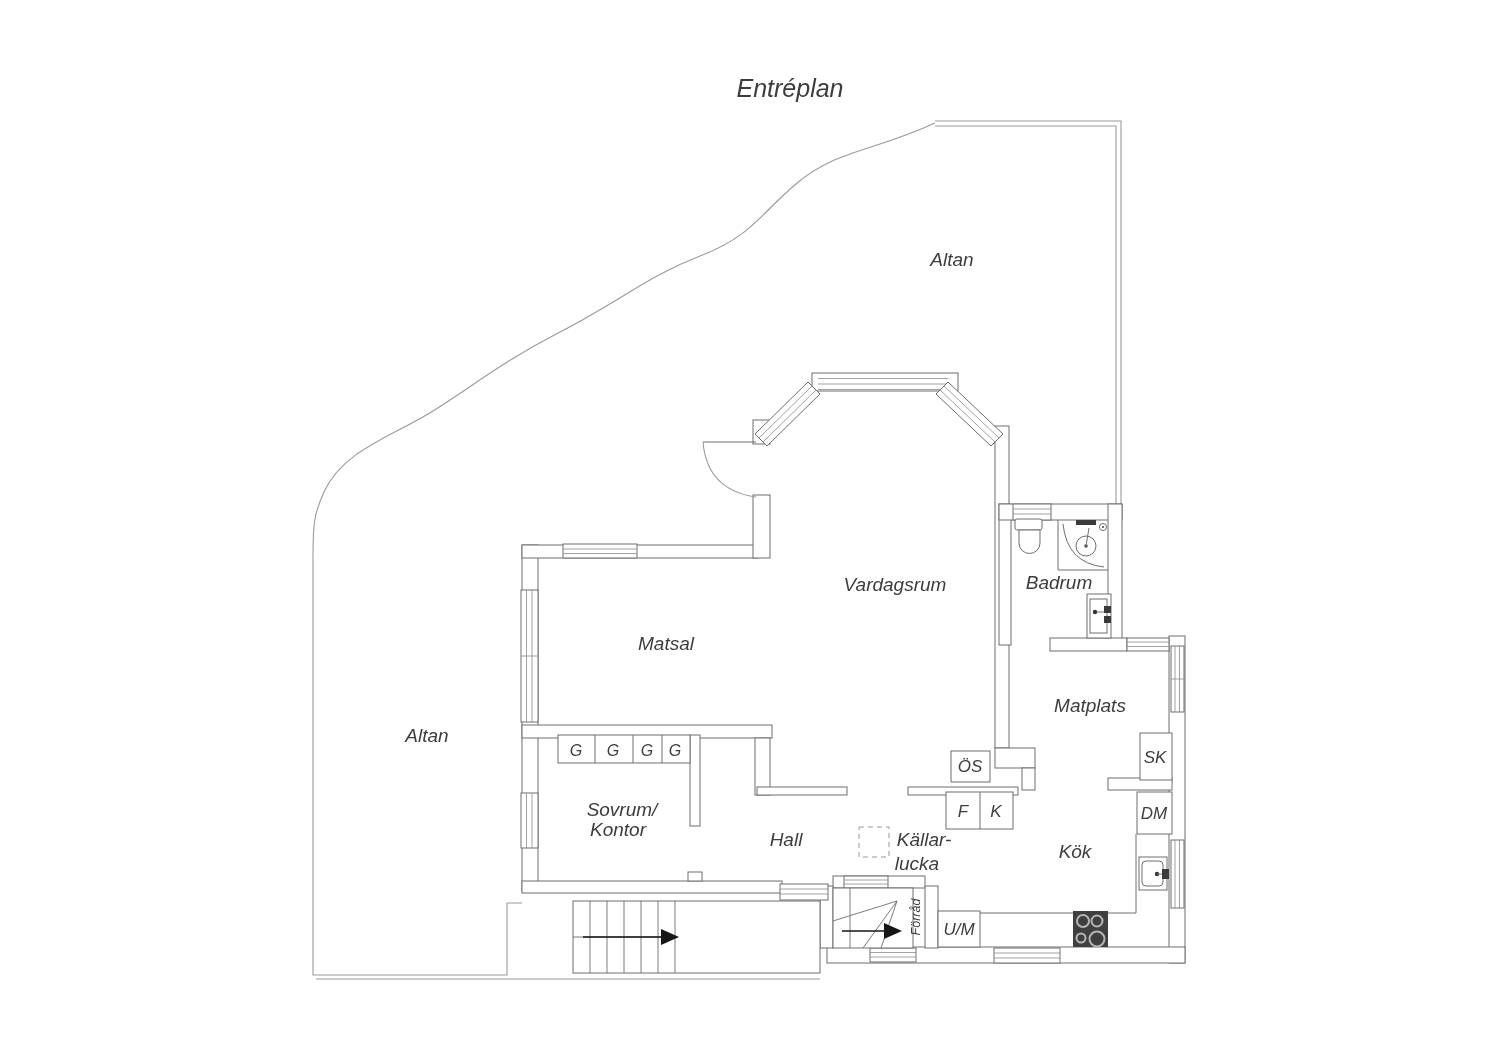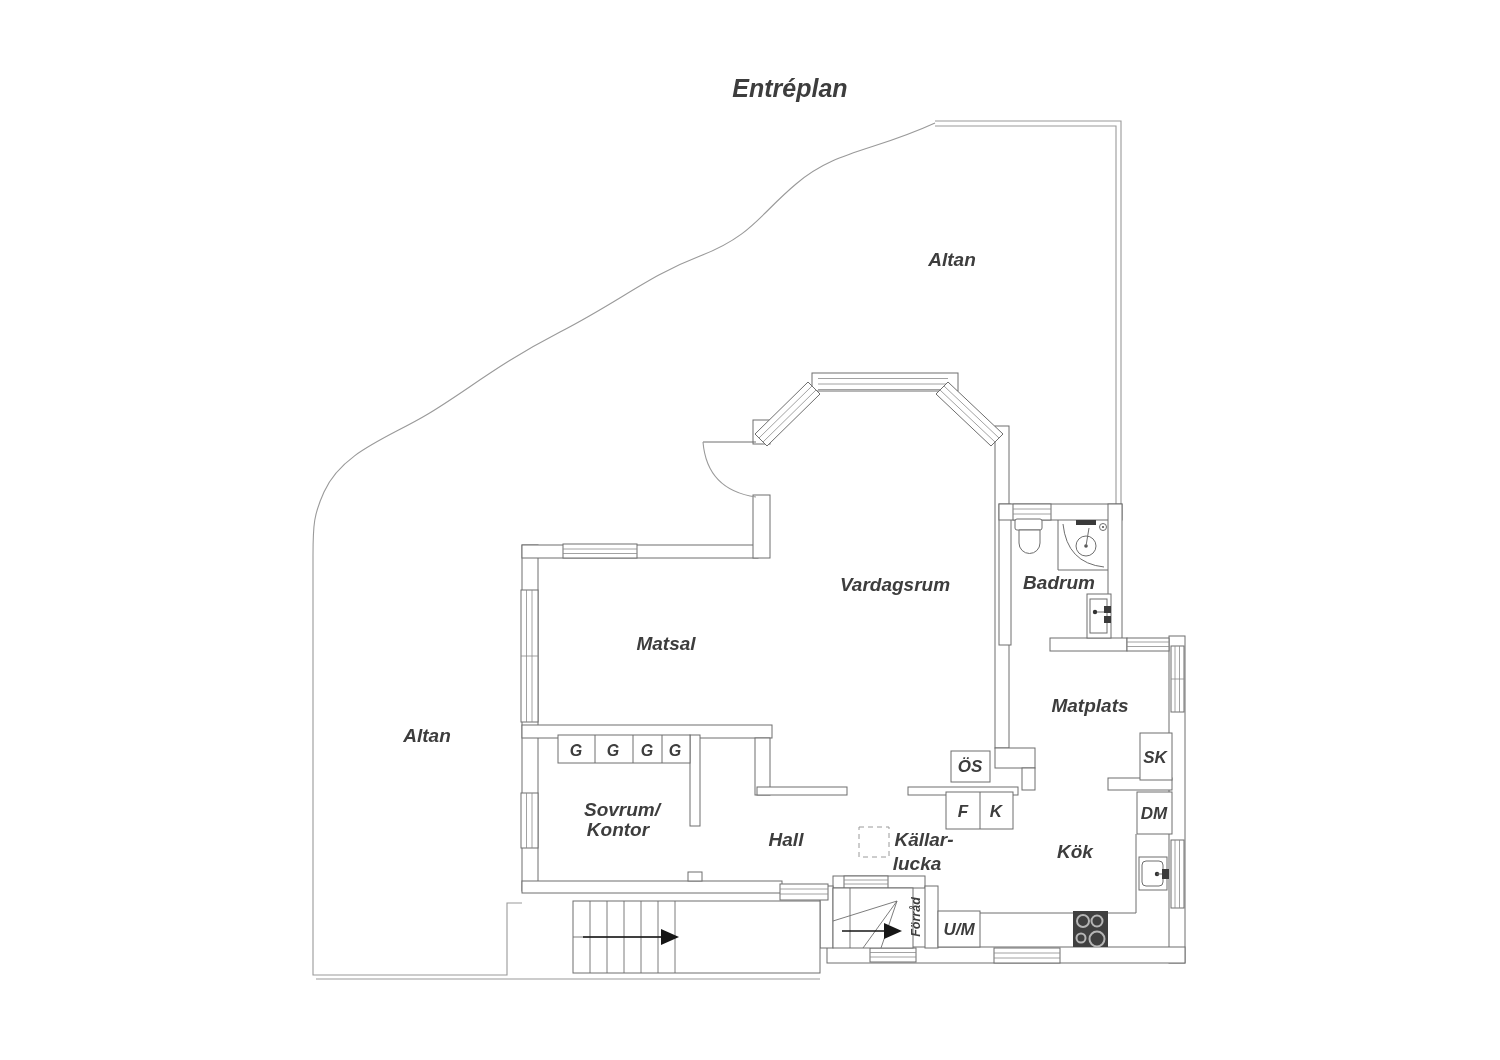--- a/index.html
+++ b/index.html
@@ -1,17 +1,17 @@
 <!DOCTYPE html>
 <html><head>
 <meta charset="utf-8">
 <style>
   html,body{margin:0;padding:0;background:#ffffff;}
   .plan-wrap{position:relative;width:1376px;height:1060px;background:#4d7c0f;overflow:hidden;
-             font-family:"Liberation Sans",sans-serif;font-weight:bold;}
+             font-family:"Liberation Sans",sans-serif;}
   svg{position:absolute;left:0;top:0;}
   text{fill:#3d3d3d;font-style:italic;font-family:"Liberation Sans",sans-serif;}
   .room-lbl{font-size:19px;}
   .small-lbl{font-size:17px;}
   .g-lbl{font-size:16px;}
   .tiny-lbl{font-size:12.5px;}
   .title-lbl{font-size:25px;}
   .wall{fill:#ffffff;stroke:#6e6e6e;stroke-width:1;}
   .win{fill:#ffffff;stroke:#6e6e6e;stroke-width:1;}
   .winline{stroke:#8a8a8a;stroke-width:0.8;fill:none;}

